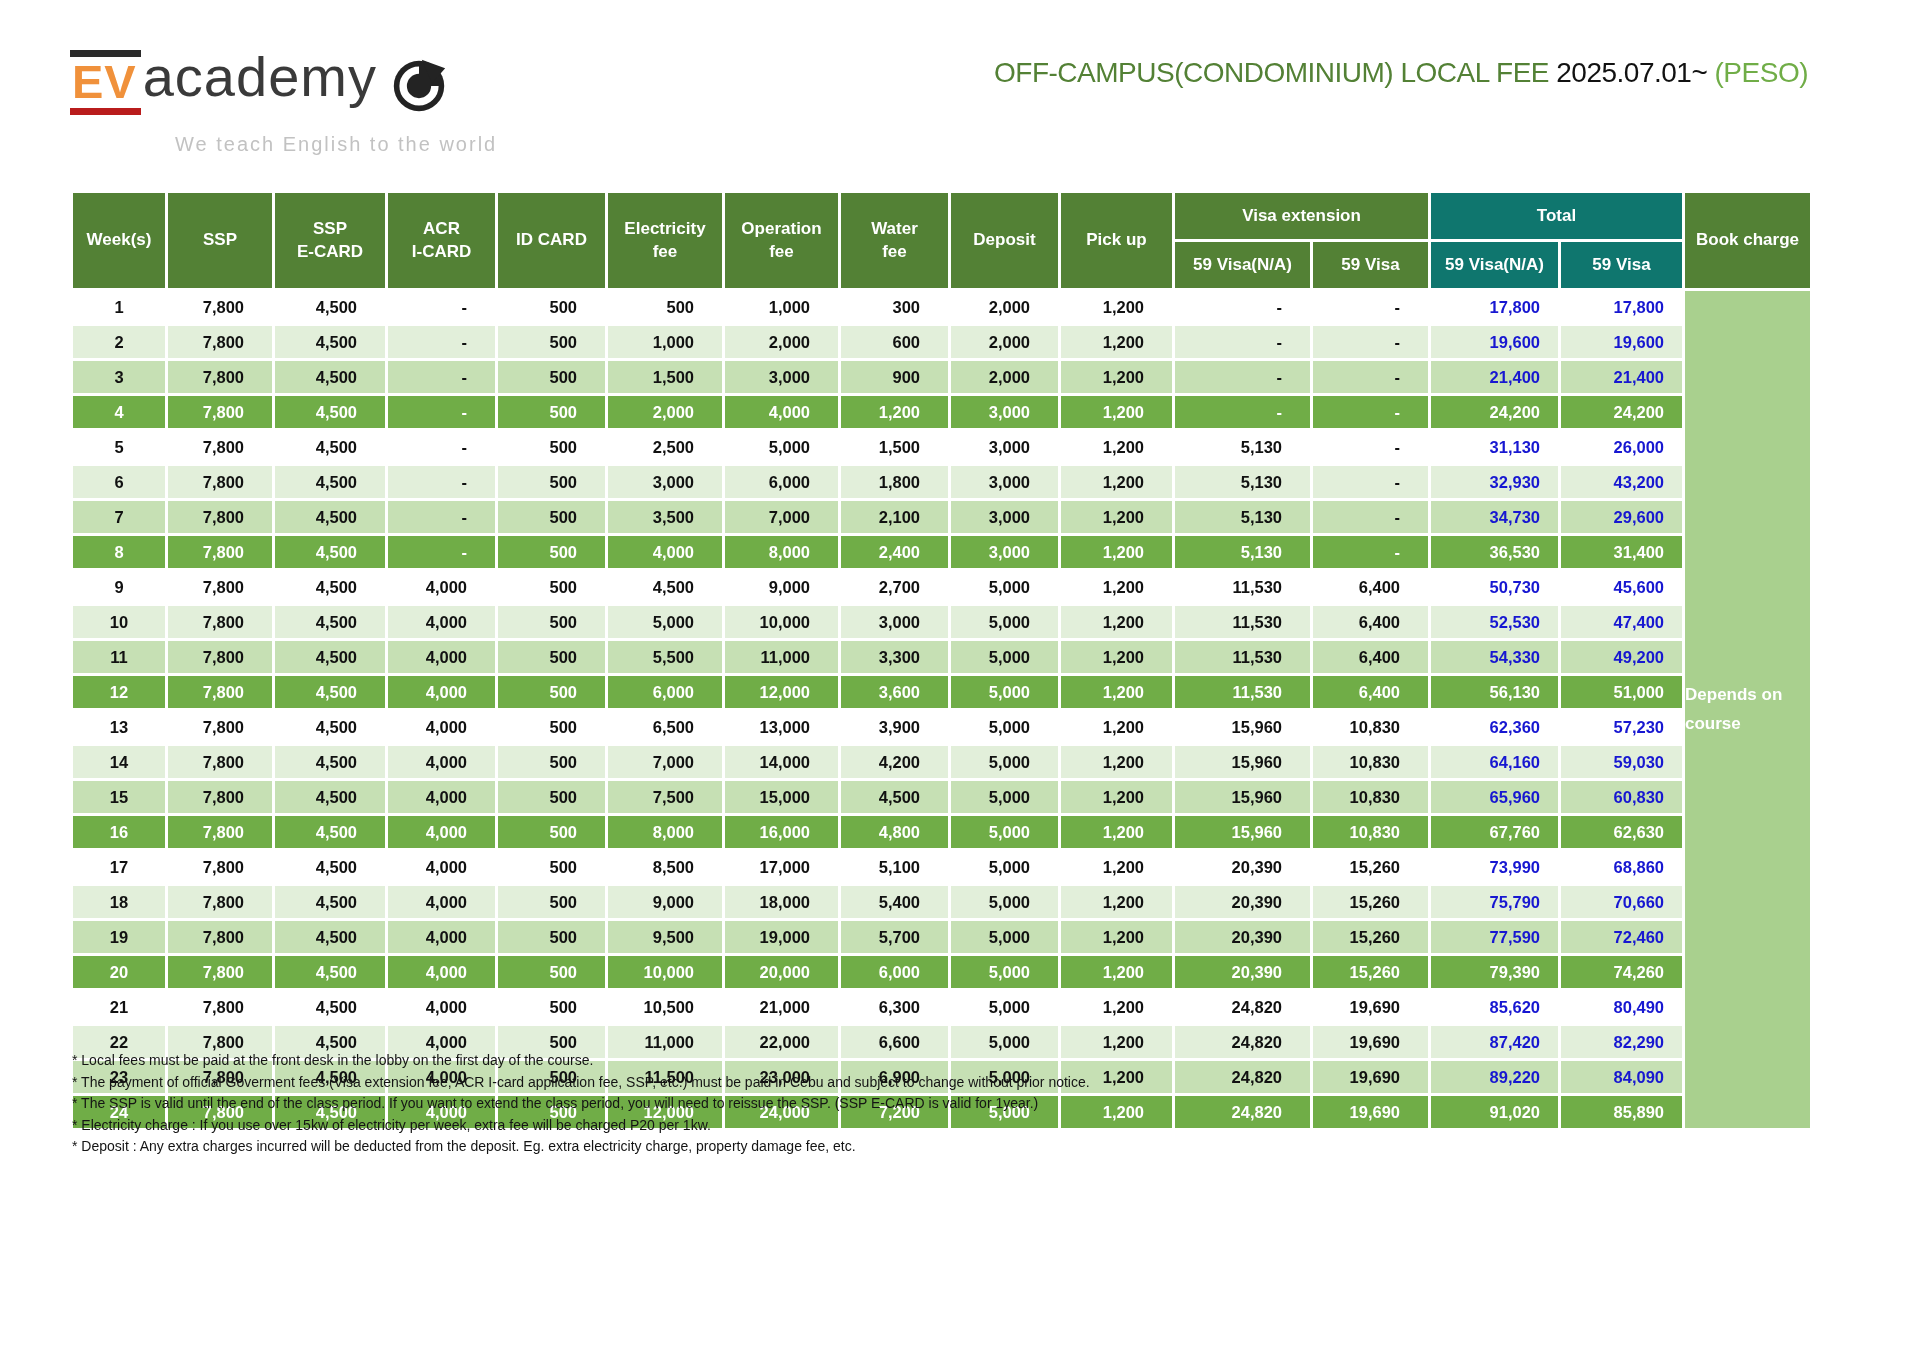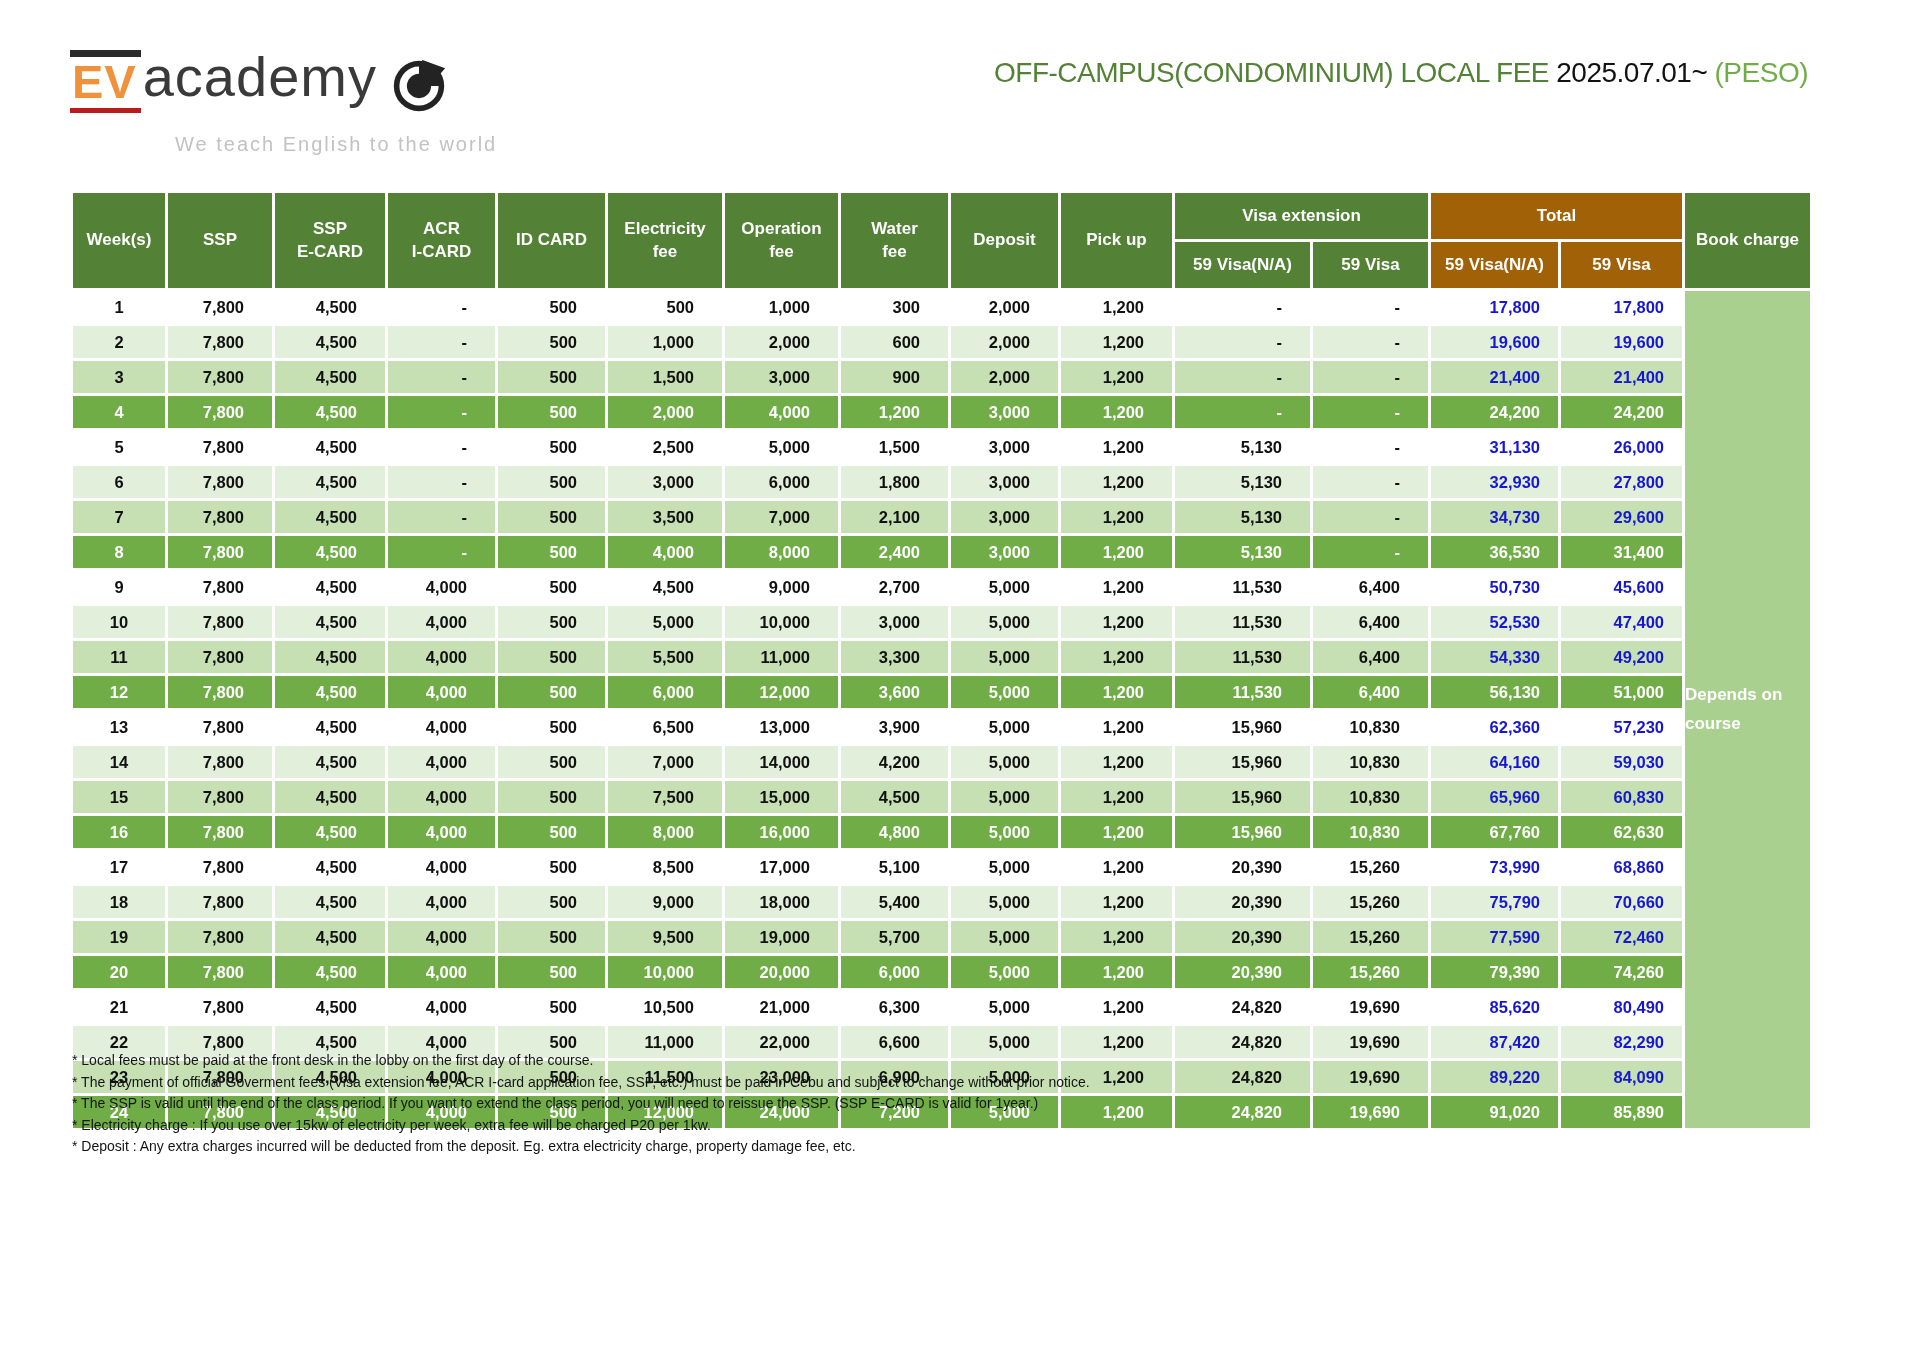--- a/index.html
+++ b/index.html
@@ -3,39 +3,39 @@
 <meta charset="utf-8">
 <style>
   html,body{margin:0;padding:0;}
   body{
     width:1920px;height:1357px;background:#ffffff;position:relative;
     font-family:"Liberation Sans",sans-serif;
     -webkit-font-smoothing:antialiased;
   }
   
   .logo{position:absolute;left:70px;top:50px;display:flex;align-items:flex-start;}
-  .ev-wrap{display:inline-block;border-top:7px solid #2b2b2b;border-bottom:5px solid #b91c1c;padding:1px 4px 3px 2px;}
+  .ev-wrap{display:inline-block;border-top:7px solid #2b2b2b;border-bottom:7px solid #b91c1c;padding:1px 4px 3px 2px;}
   .ev{font-size:47px;font-weight:bold;color:#f0913b;letter-spacing:1px;line-height:1;}
   .academy{font-size:56px;font-weight:400;color:#3a3a3a;line-height:0.95;letter-spacing:1px;margin-left:2px;}
   .logo-icon{margin-left:14px;margin-top:8px;}
   .tagline{position:absolute;left:105px;top:83px;font-size:20px;color:#c2c2c2;letter-spacing:2px;white-space:nowrap;}
   
   .title{position:absolute;top:57px;right:112px;font-size:28px;font-weight:normal;letter-spacing:-0.5px;white-space:nowrap;}
   .title .t-main{color:#538135;}
   .title .t-date{color:#111111;}
   .title .t-cur{color:#70ad47;}
   
   .tbl-wrap{position:absolute;left:70px;top:190px;}
   table{border-collapse:collapse;table-layout:fixed;width:1740px;}
   th,td{border:3px solid #ffffff;font-weight:bold;overflow:hidden;}
   thead th{
     background:#538135;color:#ffffff;text-align:center;vertical-align:middle;
     font-size:17px;line-height:1.35;white-space:pre-line;height:46px;padding:0 2px;
   }
-  thead th.dark{background:#a16207;}
+  thead th.dark{background:#0f766e;}
   tbody td{font-size:16.5px;height:32px;text-align:right;padding:0 28px 0 0;color:#111111;}
   tbody td.week{text-align:center;padding:0;}
   tbody td.total-col{color:#1717d1;padding-right:18px;}
   tr.r-white td{background:#ffffff;}
   tr.r-pale  td{background:#e2efda;}
   tr.r-light td{background:#c6e0b4;}
   tr.r-green td{background:#70ad47;color:#ffffff;}
   tr.r-green td.total-col{color:#ffffff;}
   td.book-cell{
     background:#a9d08e !important;color:#ffffff !important;text-align:left;padding:0;
@@ -203,21 +203,21 @@
           <td>-</td>
           <td>500</td>
           <td>3,000</td>
           <td>6,000</td>
           <td>1,800</td>
           <td>3,000</td>
           <td>1,200</td>
           <td>5,130</td>
           <td>-</td>
           <td class="total-col">32,930</td>
-          <td class="total-col">27,800</td>
+          <td class="total-col">43,200</td>
         </tr>
         <tr class="r-light">
           <td class="week">7</td>
           <td>7,800</td>
           <td>4,500</td>
           <td>-</td>
           <td>500</td>
           <td>3,500</td>
           <td>7,000</td>
           <td>2,100</td>

